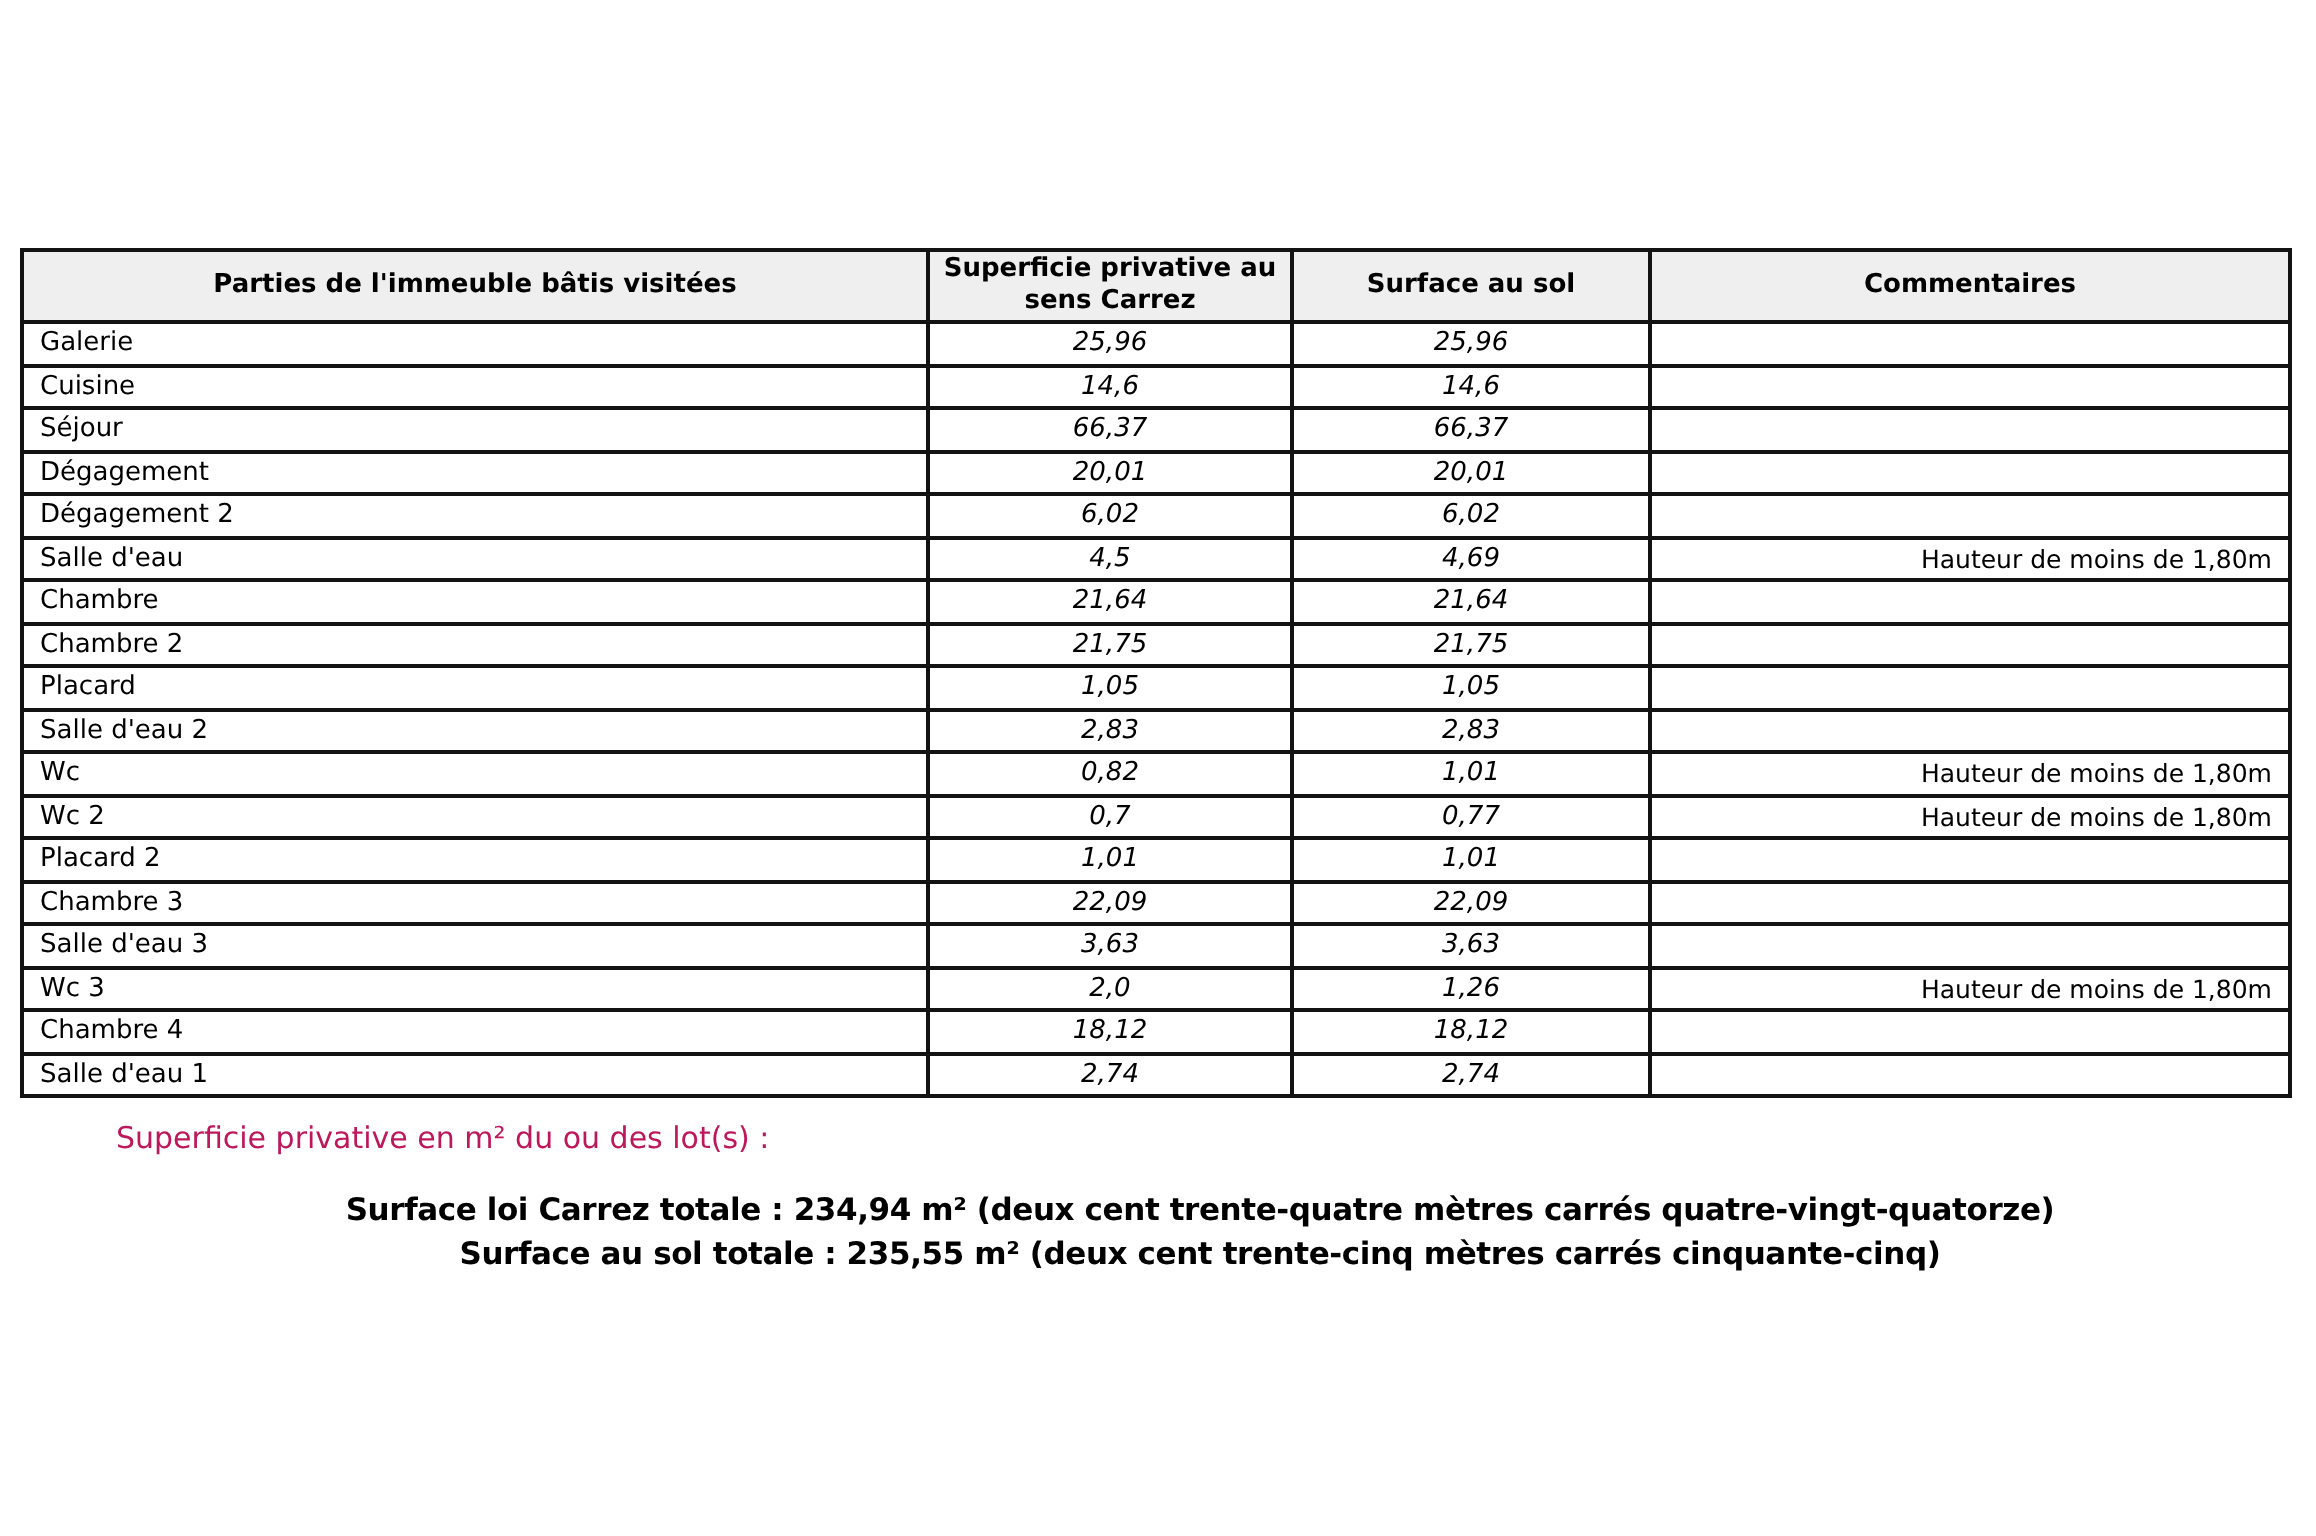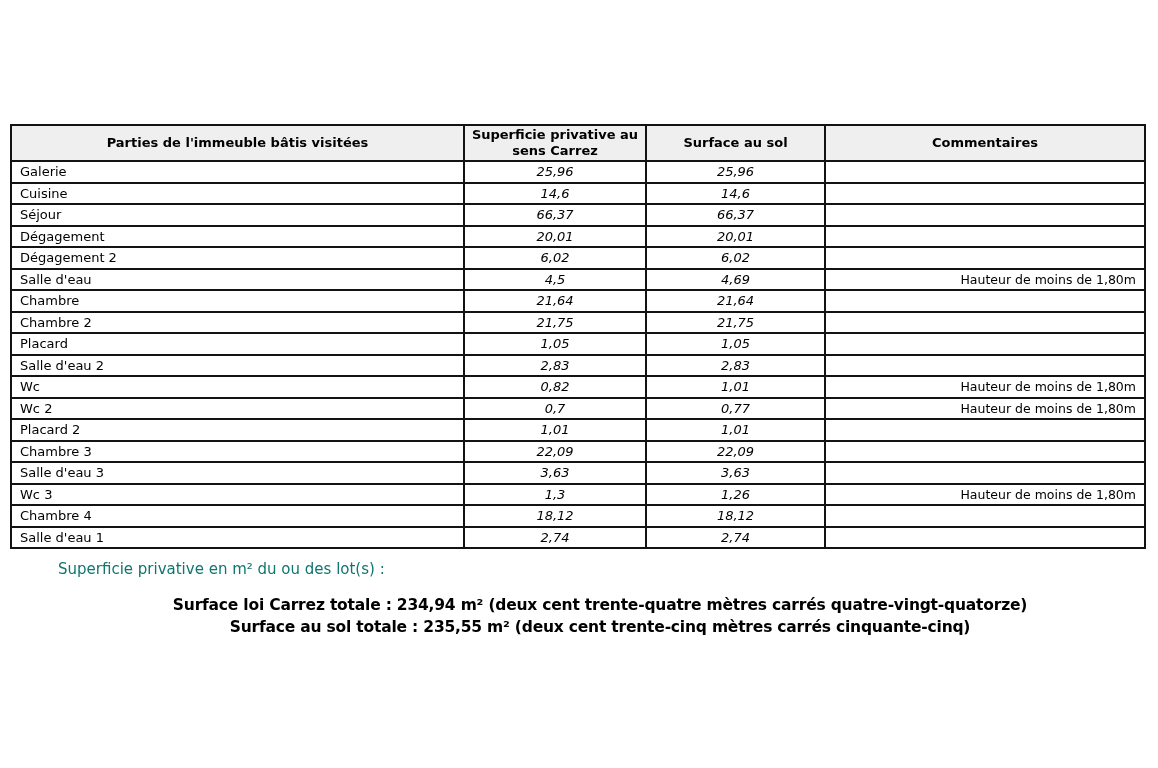--- a/index.html
+++ b/index.html
@@ -68,21 +68,21 @@
   .col-name    { width: 453px; }
   .col-carrez  { width: 182px; }
   .col-sol     { width: 179px; }
   .col-comment { width: 320px; }
 
   .footer-intro {
     position: absolute;
     left: 58px;
     top: 560px;
     font-size: 15px;
-    color: #0f766e;
+    color: #be185d;
   }
   .footer-totals {
     position: absolute;
     left: 0;
     top: 594px;
     width: 1158px;
     text-align: center;
     font-weight: bold;
     font-size: 15.5px;
     line-height: 22px;
@@ -197,21 +197,21 @@
         <td class="cell-comment"></td>
       </tr>
       <tr>
         <td class="cell-name">Salle d'eau 3</td>
         <td class="cell-num">3,63</td>
         <td class="cell-num">3,63</td>
         <td class="cell-comment"></td>
       </tr>
       <tr>
         <td class="cell-name">Wc 3</td>
-        <td class="cell-num">1,3</td>
+        <td class="cell-num">2,0</td>
         <td class="cell-num">1,26</td>
         <td class="cell-comment">Hauteur de moins de 1,80m</td>
       </tr>
       <tr>
         <td class="cell-name">Chambre 4</td>
         <td class="cell-num">18,12</td>
         <td class="cell-num">18,12</td>
         <td class="cell-comment"></td>
       </tr>
       <tr>

